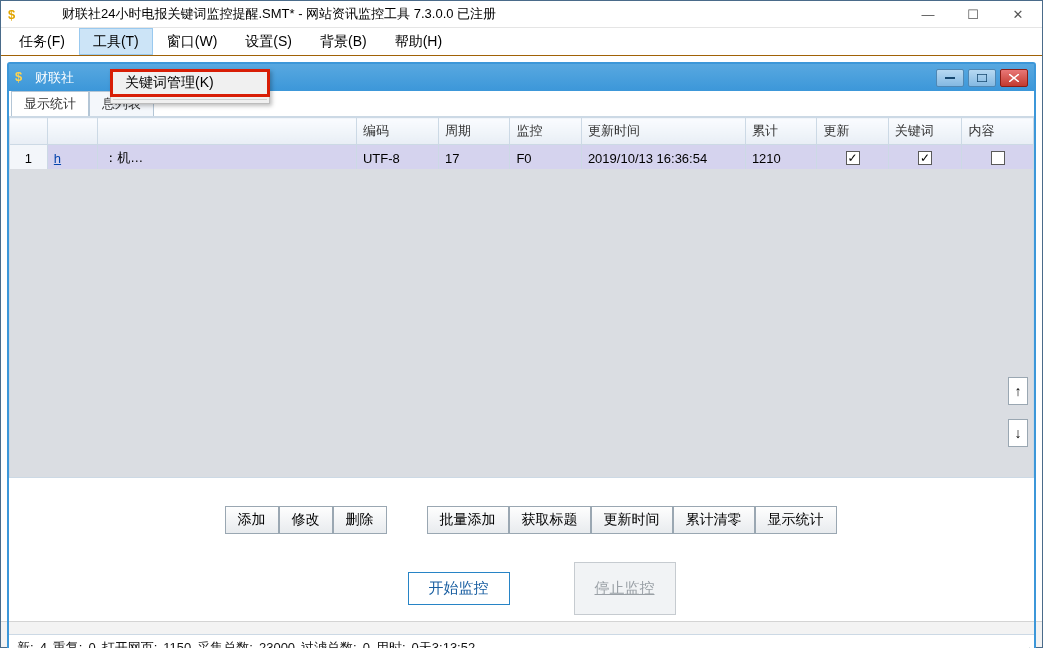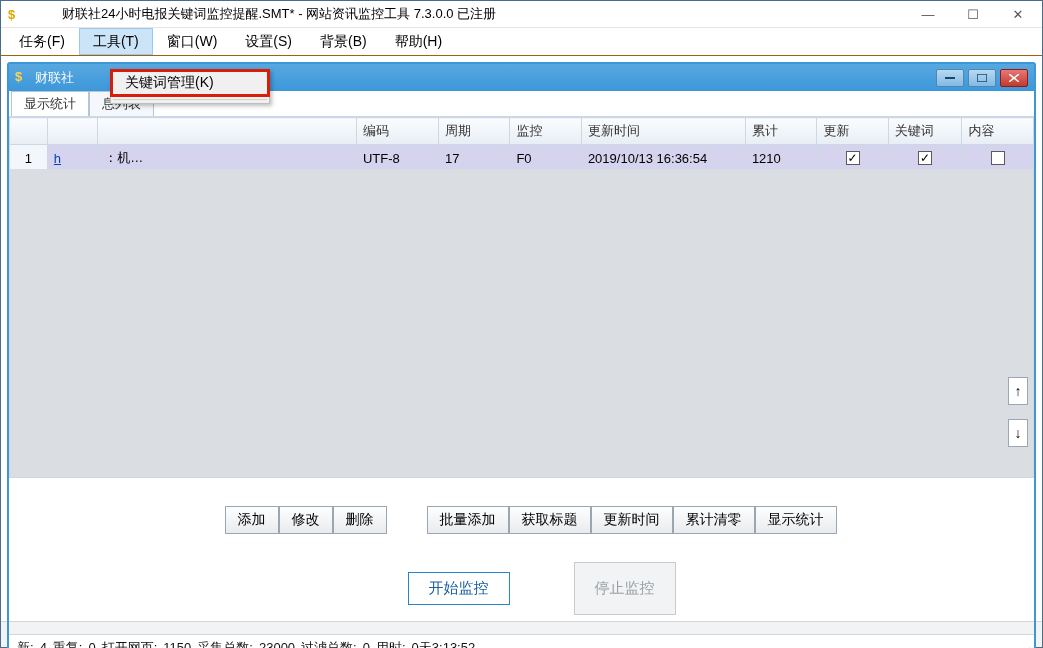--- a/index.html
+++ b/index.html
@@ -49,21 +49,21 @@
 
 .table-bg { position:absolute; top:52px; left:0; right:0; bottom:182px; background:#dadde2; border: 1px solid #ccd9e5; border-top:none; }
 
 .sidebtns { position:absolute; right:6px; top:260px; display:flex; flex-direction:column; gap:14px; z-index:3; }
 .sidebtn { width:20px; height:28px; border:1px solid #9aa7b2; background:#fff; display:flex; align-items:center; justify-content:center; font-size:14px; }
 
 .btn-row { position:absolute; left:18px; right:0; bottom:120px; height:40px; display:flex; align-items:center; justify-content:center; }
 .btn-row2 { position:absolute; left:0; right:0; bottom:52px; height:40px; display:flex; align-items:center; justify-content:center; gap:12px; }
 button.std { padding: 4px 12px; border:1px solid #9aa7b2; background:linear-gradient(#fefefe,#e8ebee); font-size:14px; color:#000; }
 button.primary { padding: 6px 20px; border:1px solid #2784c6; font-size:15px; color:#1a5fa1; background:#fff;margin-left:40px; }
-button.disabled { padding: 16px 20px; border:1px solid #c6cbd0; font-size:15px; color:#9aa0a6; background:#f1f3f5; }
+button.disabled { padding: 16px 20px; border:1px solid #c6cbd0; font-size:15px; color:#9aa0a6; background:#f1f3f5;text-decoration:underline; }
 
 .statusbar { height: 26px; border-top:1px solid #ccd9e5; display:flex; align-items:center; padding: 0 8px; font-size:14px; color:#111; gap:6px; position:absolute; left:0; right:0; bottom:0; background:#fff; }
 .statusbar .grip { position:absolute; right:4px; bottom:2px; font-size:12px; color:#9aa7b2; }
 
 .outer-status { height:26px; border-top:1px solid #d4d4d4; background:#f3f3f3; }
 </style>
 </head>
 <body>
 
 <div class="outer-window">

